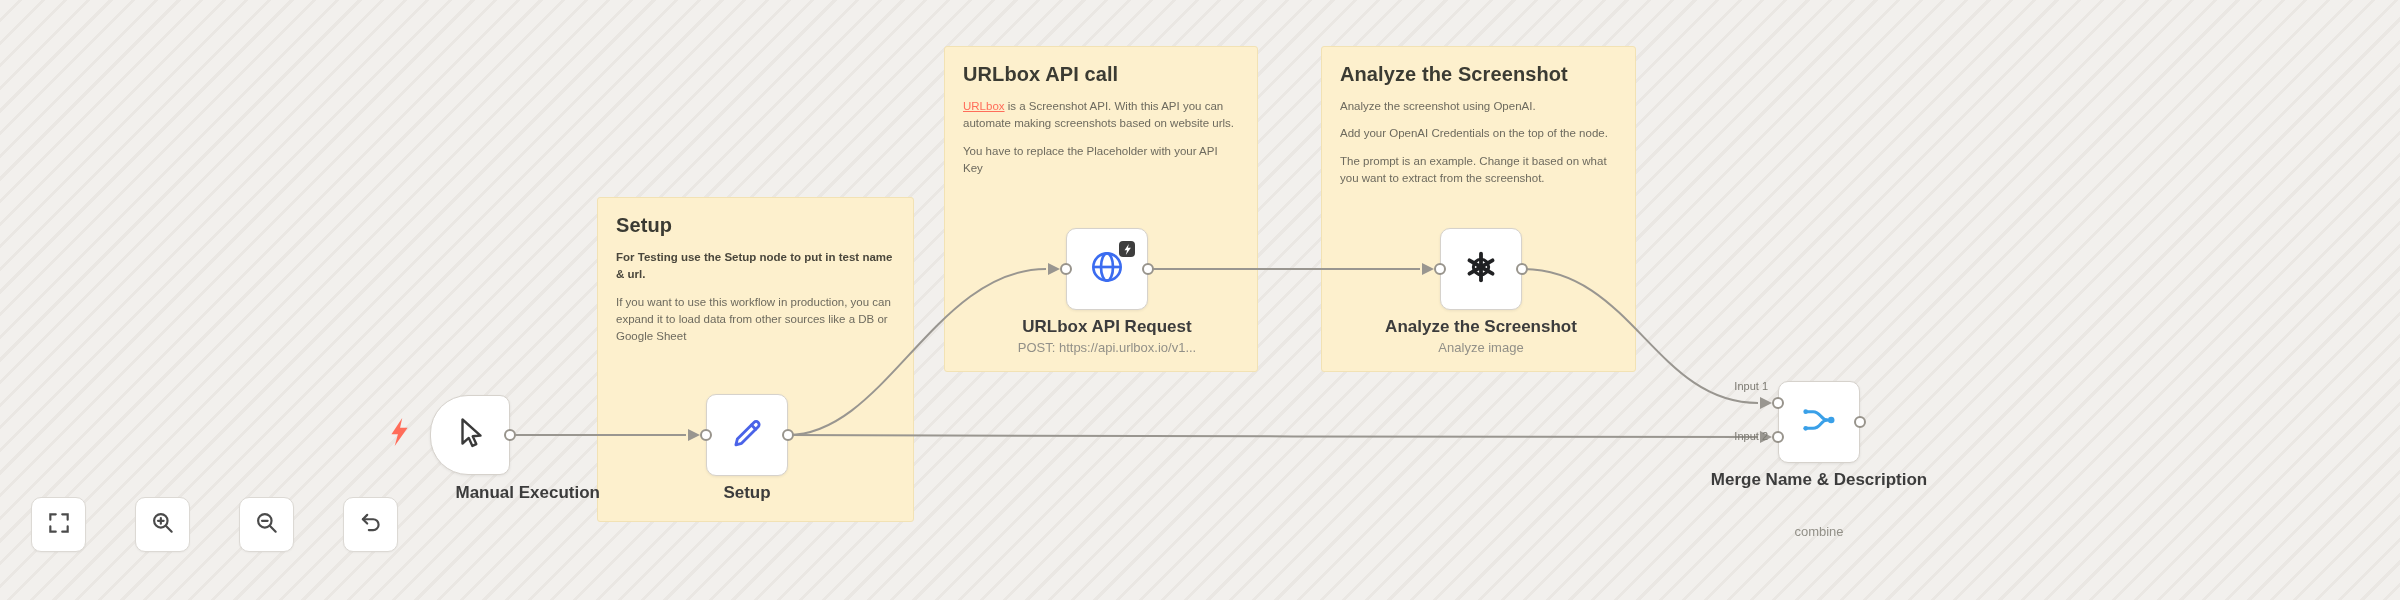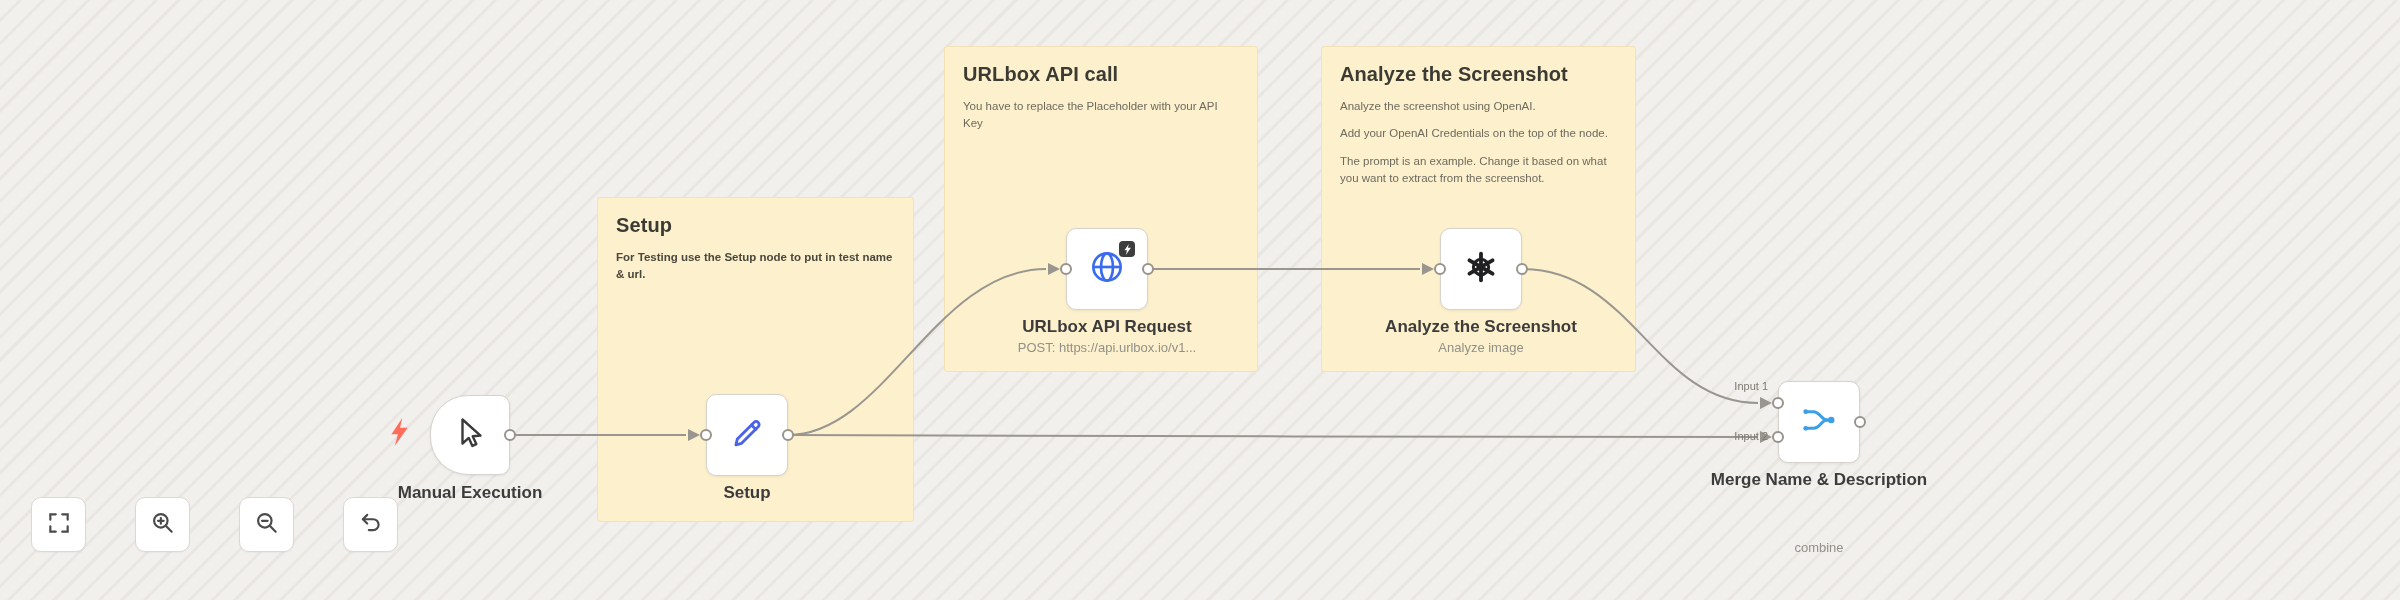--- a/index.html
+++ b/index.html
@@ -116,24 +116,26 @@
   .ctrl-btn svg { stroke: #4a4a4a; }
 </style>
 </head>
 <body>
 
 <div class="canvas">
 
   <div class="sticky" style="left:597px; top:197px; width:317px; height:325px;">
     <h2>Setup</h2>
     <p class="bold">For Testing use the Setup node to put in test name &amp; url.</p>
+    <p>If you want to use this workflow in production, you can expand it to load data from other sources like a DB or Google Sheet</p>
   </div>
 
   <div class="sticky" style="left:944px; top:46px; width:314px; height:326px;">
     <h2>URLbox API call</h2>
+    <p><a>URLbox</a><span> is a Screenshot API. With this API you can automate making screenshots based on website urls.</span></p>
     <p>You have to replace the Placeholder with your API Key</p>
   </div>
 
   <div class="sticky" style="left:1321px; top:46px; width:315px; height:326px;">
     <h2>Analyze the Screenshot</h2>
     <p>Analyze the screenshot using OpenAI.</p>
     <p>Add your OpenAI Credentials on the top of the node.</p>
     <p>The prompt is an example. Change it based on what you want to extract from the screenshot.</p>
   </div>
 
@@ -161,21 +163,21 @@
     </svg>
   </div>
 
   <div class="node trigger" style="left:430px; top:395px;">
     <span>
       <svg width="36" height="36" viewBox="0 0 24 24" fill="none" stroke="#3a3a3a" stroke-width="1.6" stroke-linejoin="round">
         <path d="M7 3 L7 19 L11.2 15.3 L13.6 20.6 L16.2 19.4 L13.8 14.2 L19 13.7 Z"></path>
       </svg>
     </span>
   </div>
-  <div class="node-label" style="left:340px; top:483px;">Manual Execution</div>
+  <div class="node-label" style="left:340px; top:483px;text-align:right;">Manual Execution</div>
   <div class="port" style="left:504px; top:429px;"></div>
 
   <div class="node" style="left:706px; top:394px;">
     <span>
       <svg width="38" height="38" viewBox="0 0 24 24" fill="none" stroke="#4a63e8" stroke-width="1.8" stroke-linejoin="round" stroke-linecap="round">
         <path d="M5 19.5 L5.9 15.8 L16.4 5.3 A1.9 1.9 0 0 1 19.1 8 L8.6 18.5 Z"></path>
         <path d="M14.8 6.9 L17.5 9.6"></path>
       </svg>
     </span>
   </div>
@@ -239,21 +241,21 @@
         <path d="M4 17 H8.5 C13 17 13 12 17 12"></path>
         <circle cx="19.3" cy="12" r="2" fill="#3aa0e8" stroke="none"></circle>
         <circle cx="4" cy="7" r="1.4" fill="#3aa0e8" stroke="none"></circle>
         <circle cx="4" cy="17" r="1.4" fill="#3aa0e8" stroke="none"></circle>
       </svg>
     </span>
   </div>
   <div class="input-label" style="left:1678px; top:380px;">Input 1</div>
   <div class="input-label" style="left:1678px; top:430px;">Input 2</div>
   <div class="node-label" style="left:1689px; top:470px;">Merge Name &amp; Description</div>
-  <div class="node-sub" style="left:1689px; top:540px;">combine</div>
+  <div class="node-sub" style="left:1689px; top:524px;">combine</div>
   <div class="port" style="left:1772px; top:397px;"></div>
   <div class="port" style="left:1772px; top:431px;"></div>
   <div class="port" style="left:1854px; top:416px;"></div>
 
   <div class="ctrl-btn" style="left:31px; top:497px;">
     <span>
       <svg width="26" height="26" viewBox="0 0 24 24" fill="none" stroke-width="2" stroke-linecap="round">
         <path d="M4 9 V4 H9"></path>
           <path d="M15 4 H20 V9"></path>
           <path d="M20 15 V20 H15"></path>

